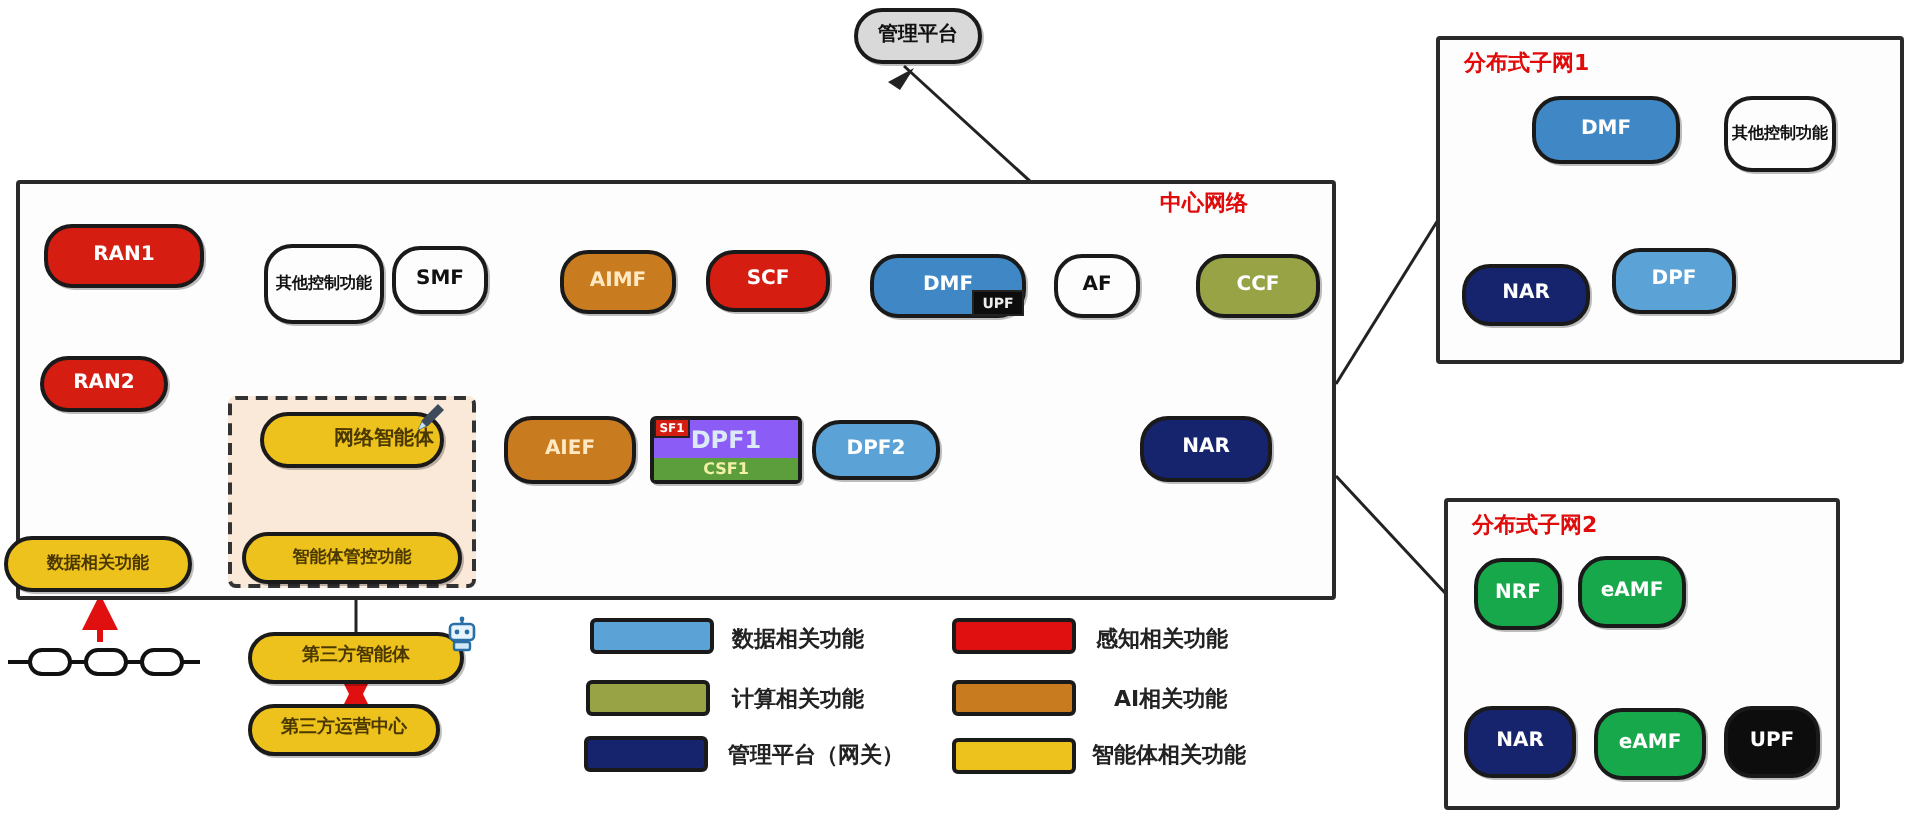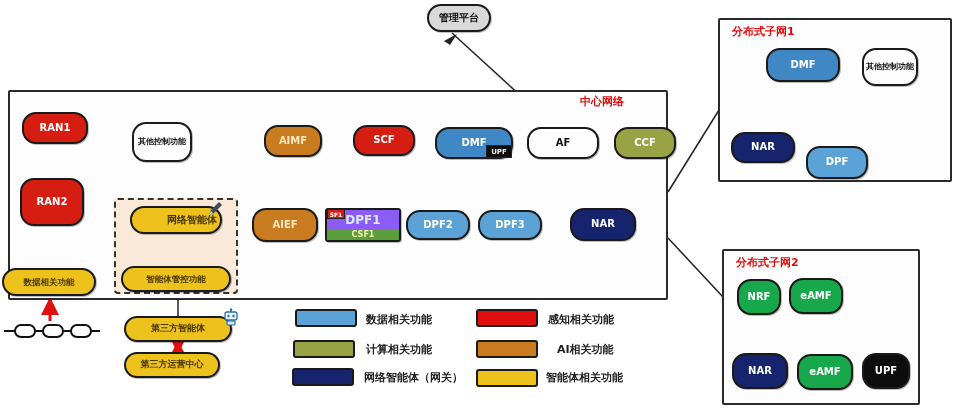--- a/index.html
+++ b/index.html
@@ -101,51 +101,51 @@
     <line x1="50" y1="321" x2="50" y2="300" stroke="#e01010" stroke-width="3" marker-end="url(#ra)"></line>
     <line x1="99" y1="282" x2="120" y2="282" stroke="#e01010" stroke-width="3" marker-start="url(#ras)" marker-end="url(#ra)"></line>
     <line x1="178" y1="343" x2="178" y2="351" stroke="#e01010" stroke-width="3" marker-start="url(#ras)" marker-end="url(#ra)"></line>
   </svg>
 
   <div class="node gray" style="left:427px;top:4px;width:64px;height:28px;">管理平台</div>
 
   <div class="panel" style="left:8px;top:90px;width:660px;height:210px;"></div>
   <div class="panel-title" style="left:580px;top:94px;">中心网络</div>
 
-  <div class="node red" style="left:22px;top:112px;width:66px;height:32px;">RAN1</div>
-  <div class="node red" style="left:20px;top:178px;width:64px;height:48px;">RAN2</div>
+  <div class="node red" style="left:22px;top:112px;width:80px;height:32px;">RAN1</div>
+  <div class="node red" style="left:20px;top:178px;width:64px;height:28px;">RAN2</div>
 
   <div class="node white" style="left:132px;top:122px;width:60px;height:40px;font-size:8px;padding:2px;">其他控制功能</div>
-  <div class="node orange" style="left:264px;top:125px;width:58px;height:32px;">AIMF</div>
+  <div class="node white" style="left:196px;top:123px;width:48px;height:34px;">SMF</div>
+  <div class="node orange" style="left:280px;top:125px;width:58px;height:32px;">AIMF</div>
   <div class="node red" style="left:353px;top:125px;width:62px;height:31px;">SCF</div>
   <div class="node blue" style="left:435px;top:127px;width:78px;height:32px;">DMF</div>
   <div class="mini-badge black" style="left:486px;top:145px;width:26px;height:13px;font-size:7px;color:#eee;">UPF</div>
-  <div class="node white" style="left:527px;top:127px;width:72px;height:32px;">AF</div>
-  <div class="node olive" style="left:598px;top:127px;width:62px;height:32px;margin-left:16px;">CCF</div>
+  <div class="node white" style="left:527px;top:127px;width:43px;height:32px;">AF</div>
+  <div class="node olive" style="left:598px;top:127px;width:62px;height:32px;">CCF</div>
 
   <div class="dashedbox" style="left:114px;top:198px;width:124px;height:96px;"></div>
   <div class="node yellow" style="left:130px;top:206px;width:92px;height:28px;font-size:10px;padding-left:32px;">网络智能体</div>
   <span class="icon" style="left:206px;top:200px;">
     <svg width="18" height="18" viewBox="0 0 18 18">
       <polygon points="3,15 5,10 13,2 16,5 8,13" fill="#3d4a5a"></polygon>
       <polygon points="3,15 5,11 7,13" fill="#bfe3ef"></polygon>
     </svg>
   </span>
   <div class="node yellow" style="left:121px;top:266px;width:110px;height:26px;font-size:8.5px;">智能体管控功能</div>
 
   <div class="node orange" style="left:252px;top:208px;width:66px;height:34px;">AIEF</div>
 
   <div class="composite" style="left:325px;top:208px;width:76px;height:34px;">
     <div class="comp-top">DPF1</div>
     <div class="comp-bottom">CSF1</div>
   </div>
   <div class="mini-badge red" style="left:327px;top:209px;width:18px;height:10px;font-size:6px;color:#fff;">SF1</div>
 
   <div class="node blue2" style="left:406px;top:210px;width:64px;height:30px;">DPF2</div>
-  <div class="node blue2" style="left:478px;top:210px;width:64px;height:30px;">DPF3</div>
   <div class="node navy" style="left:570px;top:208px;width:66px;height:33px;">NAR</div>
 
   <div class="node yellow" style="left:2px;top:268px;width:94px;height:28px;font-size:8.5px;">数据相关功能</div>
   <div class="chain-link" style="left:14px;top:324px;"></div>
   <div class="chain-link" style="left:42px;top:324px;"></div>
   <div class="chain-link" style="left:70px;top:324px;"></div>
 
   <div class="node yellow" style="left:124px;top:316px;width:108px;height:26px;font-size:9px;">第三方智能体</div>
   <span class="icon" style="left:222px;top:308px;">
     <svg width="18" height="18" viewBox="0 0 18 18">
@@ -157,38 +157,38 @@
       <rect x="5" y="13" width="8" height="4" rx="1" fill="#cfe8f5" stroke="#2a6ea6" stroke-width="1.2"></rect>
     </svg>
   </span>
   <div class="node yellow" style="left:124px;top:352px;width:96px;height:26px;font-size:9px;">第三方运营中心</div>
 
   <div class="panel" style="left:718px;top:18px;width:234px;height:164px;"></div>
   <div class="panel-title" style="left:732px;top:24px;">分布式子网1</div>
   <div class="node blue" style="left:766px;top:48px;width:74px;height:34px;">DMF</div>
   <div class="node white" style="left:862px;top:48px;width:56px;height:38px;font-size:8px;padding:2px;">其他控制功能</div>
   <div class="node navy" style="left:731px;top:132px;width:64px;height:31px;">NAR</div>
-  <div class="node blue2" style="left:806px;top:146px;width:62px;height:33px;text-align:center;">DPF</div>
+  <div class="node blue2" style="left:806px;top:124px;width:62px;height:33px;text-align:center;">DPF</div>
 
   <div class="panel" style="left:722px;top:249px;width:198px;height:156px;"></div>
   <div class="panel-title" style="left:736px;top:255px;">分布式子网2</div>
   <div class="node green" style="left:789px;top:278px;width:54px;height:36px;">eAMF</div>
   <div class="node green" style="left:737px;top:279px;width:44px;height:36px;">NRF</div>
   <div class="node navy" style="left:732px;top:353px;width:56px;height:36px;">NAR</div>
   <div class="node green" style="left:797px;top:354px;width:56px;height:36px;">eAMF</div>
   <div class="node black" style="left:862px;top:353px;width:48px;height:36px;">UPF</div>
 
   <div>
     <div class="legend-swatch" style="left:295px;top:309px;background:#5ba3d6;"></div>
     <div class="legend-label" style="left:366px;top:312px;">数据相关功能</div>
     <div class="legend-swatch" style="left:476px;top:309px;background:#e01010;"></div>
     <div class="legend-label" style="left:548px;top:312px;">感知相关功能</div>
     <div class="legend-swatch" style="left:293px;top:340px;background:#97a344;"></div>
     <div class="legend-label" style="left:366px;top:342px;">计算相关功能</div>
     <div class="legend-swatch" style="left:476px;top:340px;background:#c97b1f;"></div>
     <div class="legend-label" style="left:557px;top:342px;">AI相关功能</div>
     <div class="legend-swatch" style="left:292px;top:368px;background:#16246e;"></div>
-    <div class="legend-label" style="left:364px;top:370px;">网络智能体（网关）</div>
+    <div class="legend-label" style="left:364px;top:370px;">管理平台（网关）</div>
     <div class="legend-swatch" style="left:476px;top:369px;background:#eec21c;"></div>
     <div class="legend-label" style="left:546px;top:370px;">智能体相关功能</div>
   </div>
 
 </div>
 
 </body></html>

